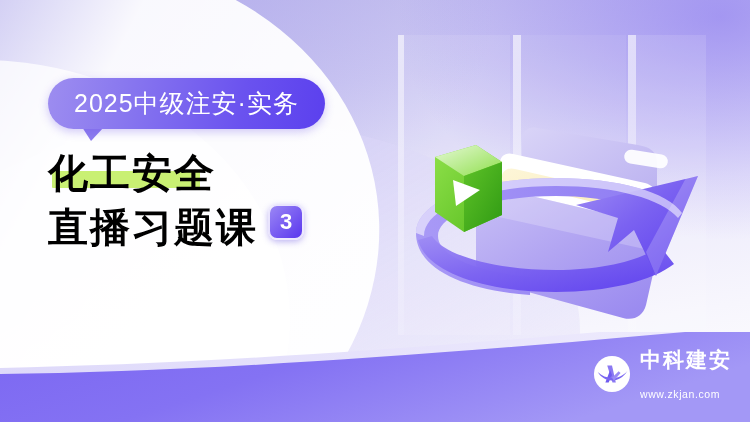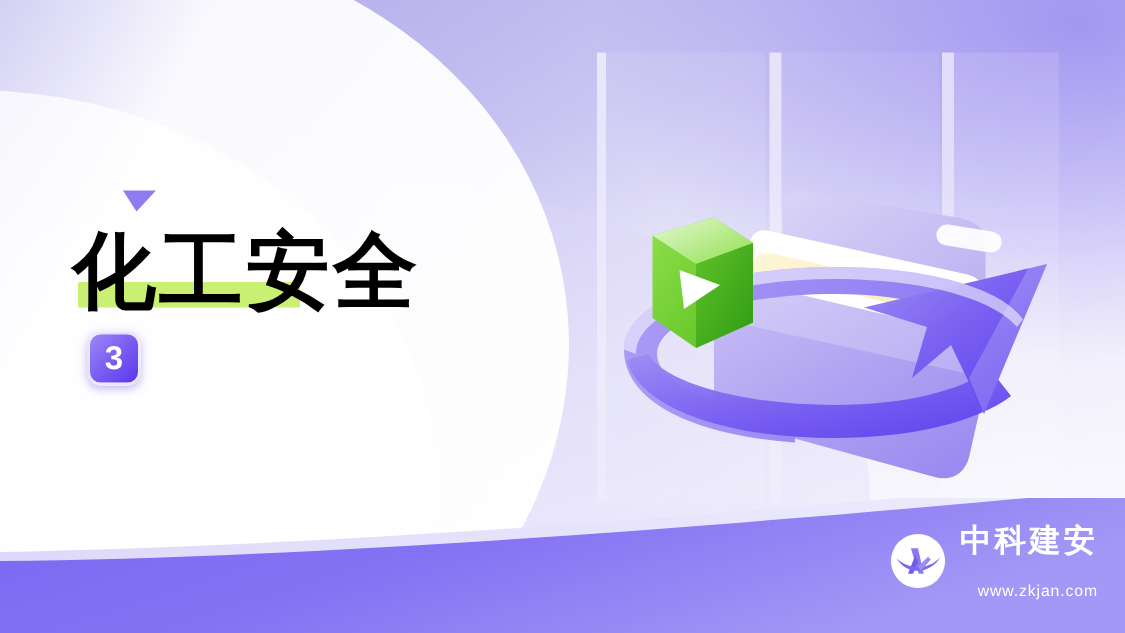--- a/index.html
+++ b/index.html
@@ -61,21 +61,21 @@
     border-left:9px solid transparent; border-right:13px solid transparent;
     border-top:14px solid #8d7cef; z-index:5;
   }
 
   
   .title-wrap { position:absolute; left:48px; top:152px; z-index:6; }
   .line { position:relative; display:flex; align-items:flex-end; }
   .line1 { margin-bottom:10px; }
   .title {
     font-family:"DejaVu Serif","Liberation Serif",serif;
-    font-weight:bold; font-size:56px; line-height:1.06; color:#000000;
+    font-weight:bold; font-size:40px; line-height:1.06; color:#000000;
     letter-spacing:2px; white-space:nowrap; position:relative; z-index:2;
   }
   .hl {
     position:absolute; left:4px; bottom:6px; width:148px; height:17px;
     background:#c9f073; z-index:1; border-radius:1px;
   }
   .num-badge {
     width:36px; height:36px; margin-left:10px; margin-bottom:8px;
     border-radius:9px; display:flex; align-items:center; justify-content:center;
     background:linear-gradient(135deg, #9b87f5 0%, #7d62f2 45%, #5a37ee 100%);
@@ -84,21 +84,21 @@
   }
   .num-badge span {
     color:#ffffff; font-size:22px; font-weight:bold;
     font-family:"Liberation Sans","DejaVu Sans",sans-serif; line-height:1;
   }
 
   
   .logo { position:absolute; right:18px; bottom:22px; display:flex; align-items:center; z-index:9; }
   .logo-mark { width:38px; height:38px; margin-right:9px; }
   .logo-mark svg { display:block; width:38px; height:38px; }
-  .logo-txt { display:flex; flex-direction:column; justify-content:center;text-align:right; }
+  .logo-txt { display:flex; flex-direction:column; justify-content:center; }
   .logo-name {
     color:#ffffff; font-size:21px; font-weight:bold; letter-spacing:2px; line-height:1.1;
     font-family:"DejaVu Sans","Liberation Sans",sans-serif;
   }
   .logo-url {
     color:#ffffff; font-size:10.5px; letter-spacing:0.6px; margin-top:16px;
     font-family:"Liberation Sans","DejaVu Sans",sans-serif;
   }
 </style>
 </head>
@@ -215,27 +215,31 @@
           <stop offset="0%" stop-color="#ded9fa"></stop>
           <stop offset="100%" stop-color="#efecfd"></stop>
         </linearGradient>
       </defs>
       <path d="M0 36 C190 32 420 18 750 -14 L750 90 L0 90 Z" fill="url(#gBandEdge)"></path>
       <path d="M0 42 C190 40 430 24 750 -6 L750 90 L0 90 Z" fill="url(#gBand)"></path>
     </svg>
   </div>
 
   <div class="pill-tail"></div>
+  <div class="pill">
+    <span class="pill-text">2025中级注安·实务</span>
+  </div>
 
   <div class="title-wrap">
     <div class="line line1">
       <div class="hl"></div>
       <div class="title">化工安全</div>
     </div>
     <div class="line line2">
+      <div class="title">直播习题课</div>
       <div class="num-badge">
         <span>3</span>
       </div>
     </div>
   </div>
 
   <div class="logo">
     <div class="logo-mark">
       <svg viewBox="0 0 40 40" xmlns="http://www.w3.org/2000/svg">
         <circle cx="20" cy="20" r="19" fill="#ffffff"></circle>

